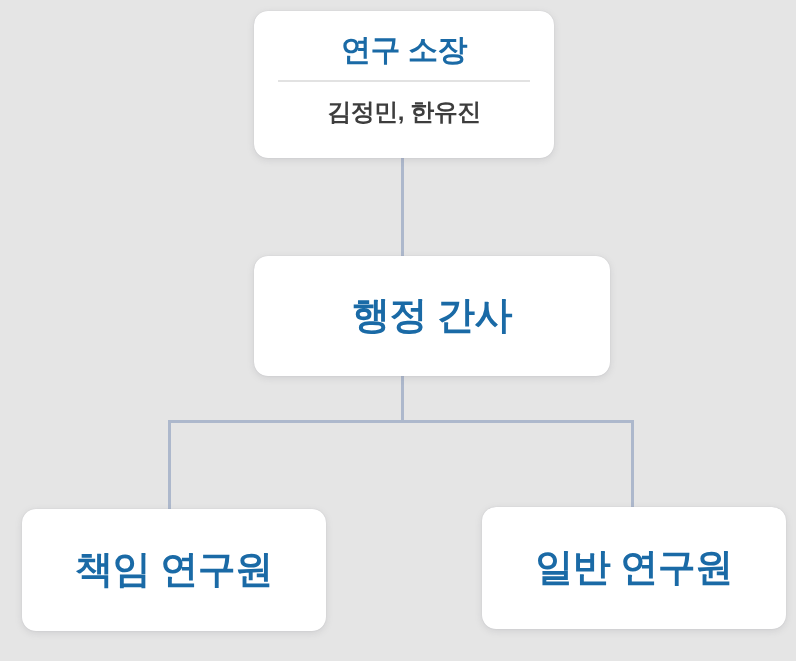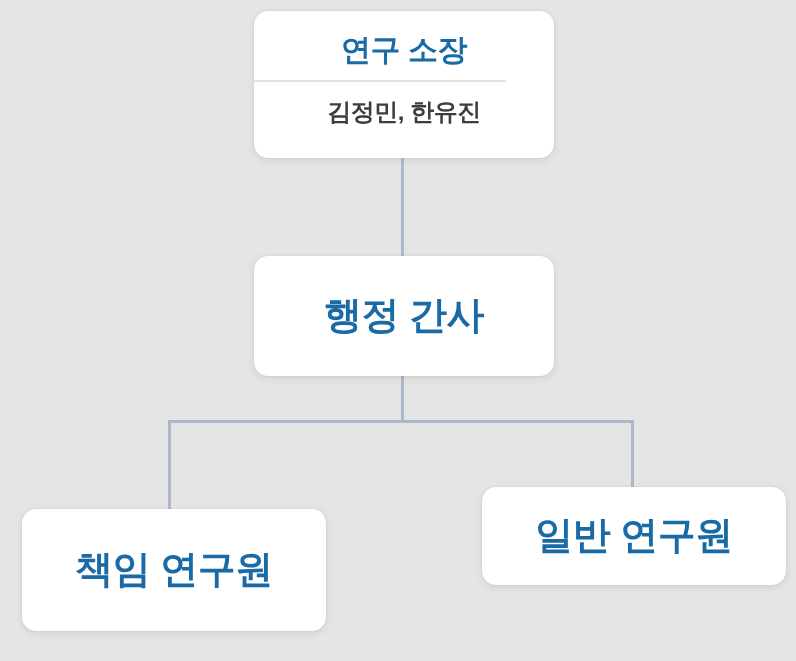--- a/index.html
+++ b/index.html
@@ -41,41 +41,42 @@
 
   
   .card {
     position: absolute;
     background: #ffffff;
     border-radius: 14px;
     box-shadow: 0 2px 7px rgba(120, 120, 130, 0.20),
                 0 0 1px rgba(120, 120, 130, 0.30);
     display: flex;
     flex-direction: column;
+    align-items: center;
     justify-content: center;
     box-sizing: border-box;
   }
 
   .card-director {
     left: 254px;  top: 11px;
     width: 300px; height: 147px;
     justify-content: flex-start;
     padding-top: 22px;
   }
   .card-secretary {
     left: 254px;  top: 256px;
-    width: 300px; height: 120px;
+    width: 356px; height: 120px;
   }
   .card-principal {
     left: 22px;   top: 509px;
     width: 304px; height: 122px;
   }
   .card-general {
-    left: 482px;  top: 487px;
-    width: 304px; height: 98px;
+    left: 482px;  top: 507px;
+    width: 304px; height: 122px;
   }
 
   .card-title {
     color: #1a6aa6;
     font-weight: bold;
     text-align: center;
     line-height: 1.15;
     white-space: nowrap;
     letter-spacing: -0.5px;
   }

